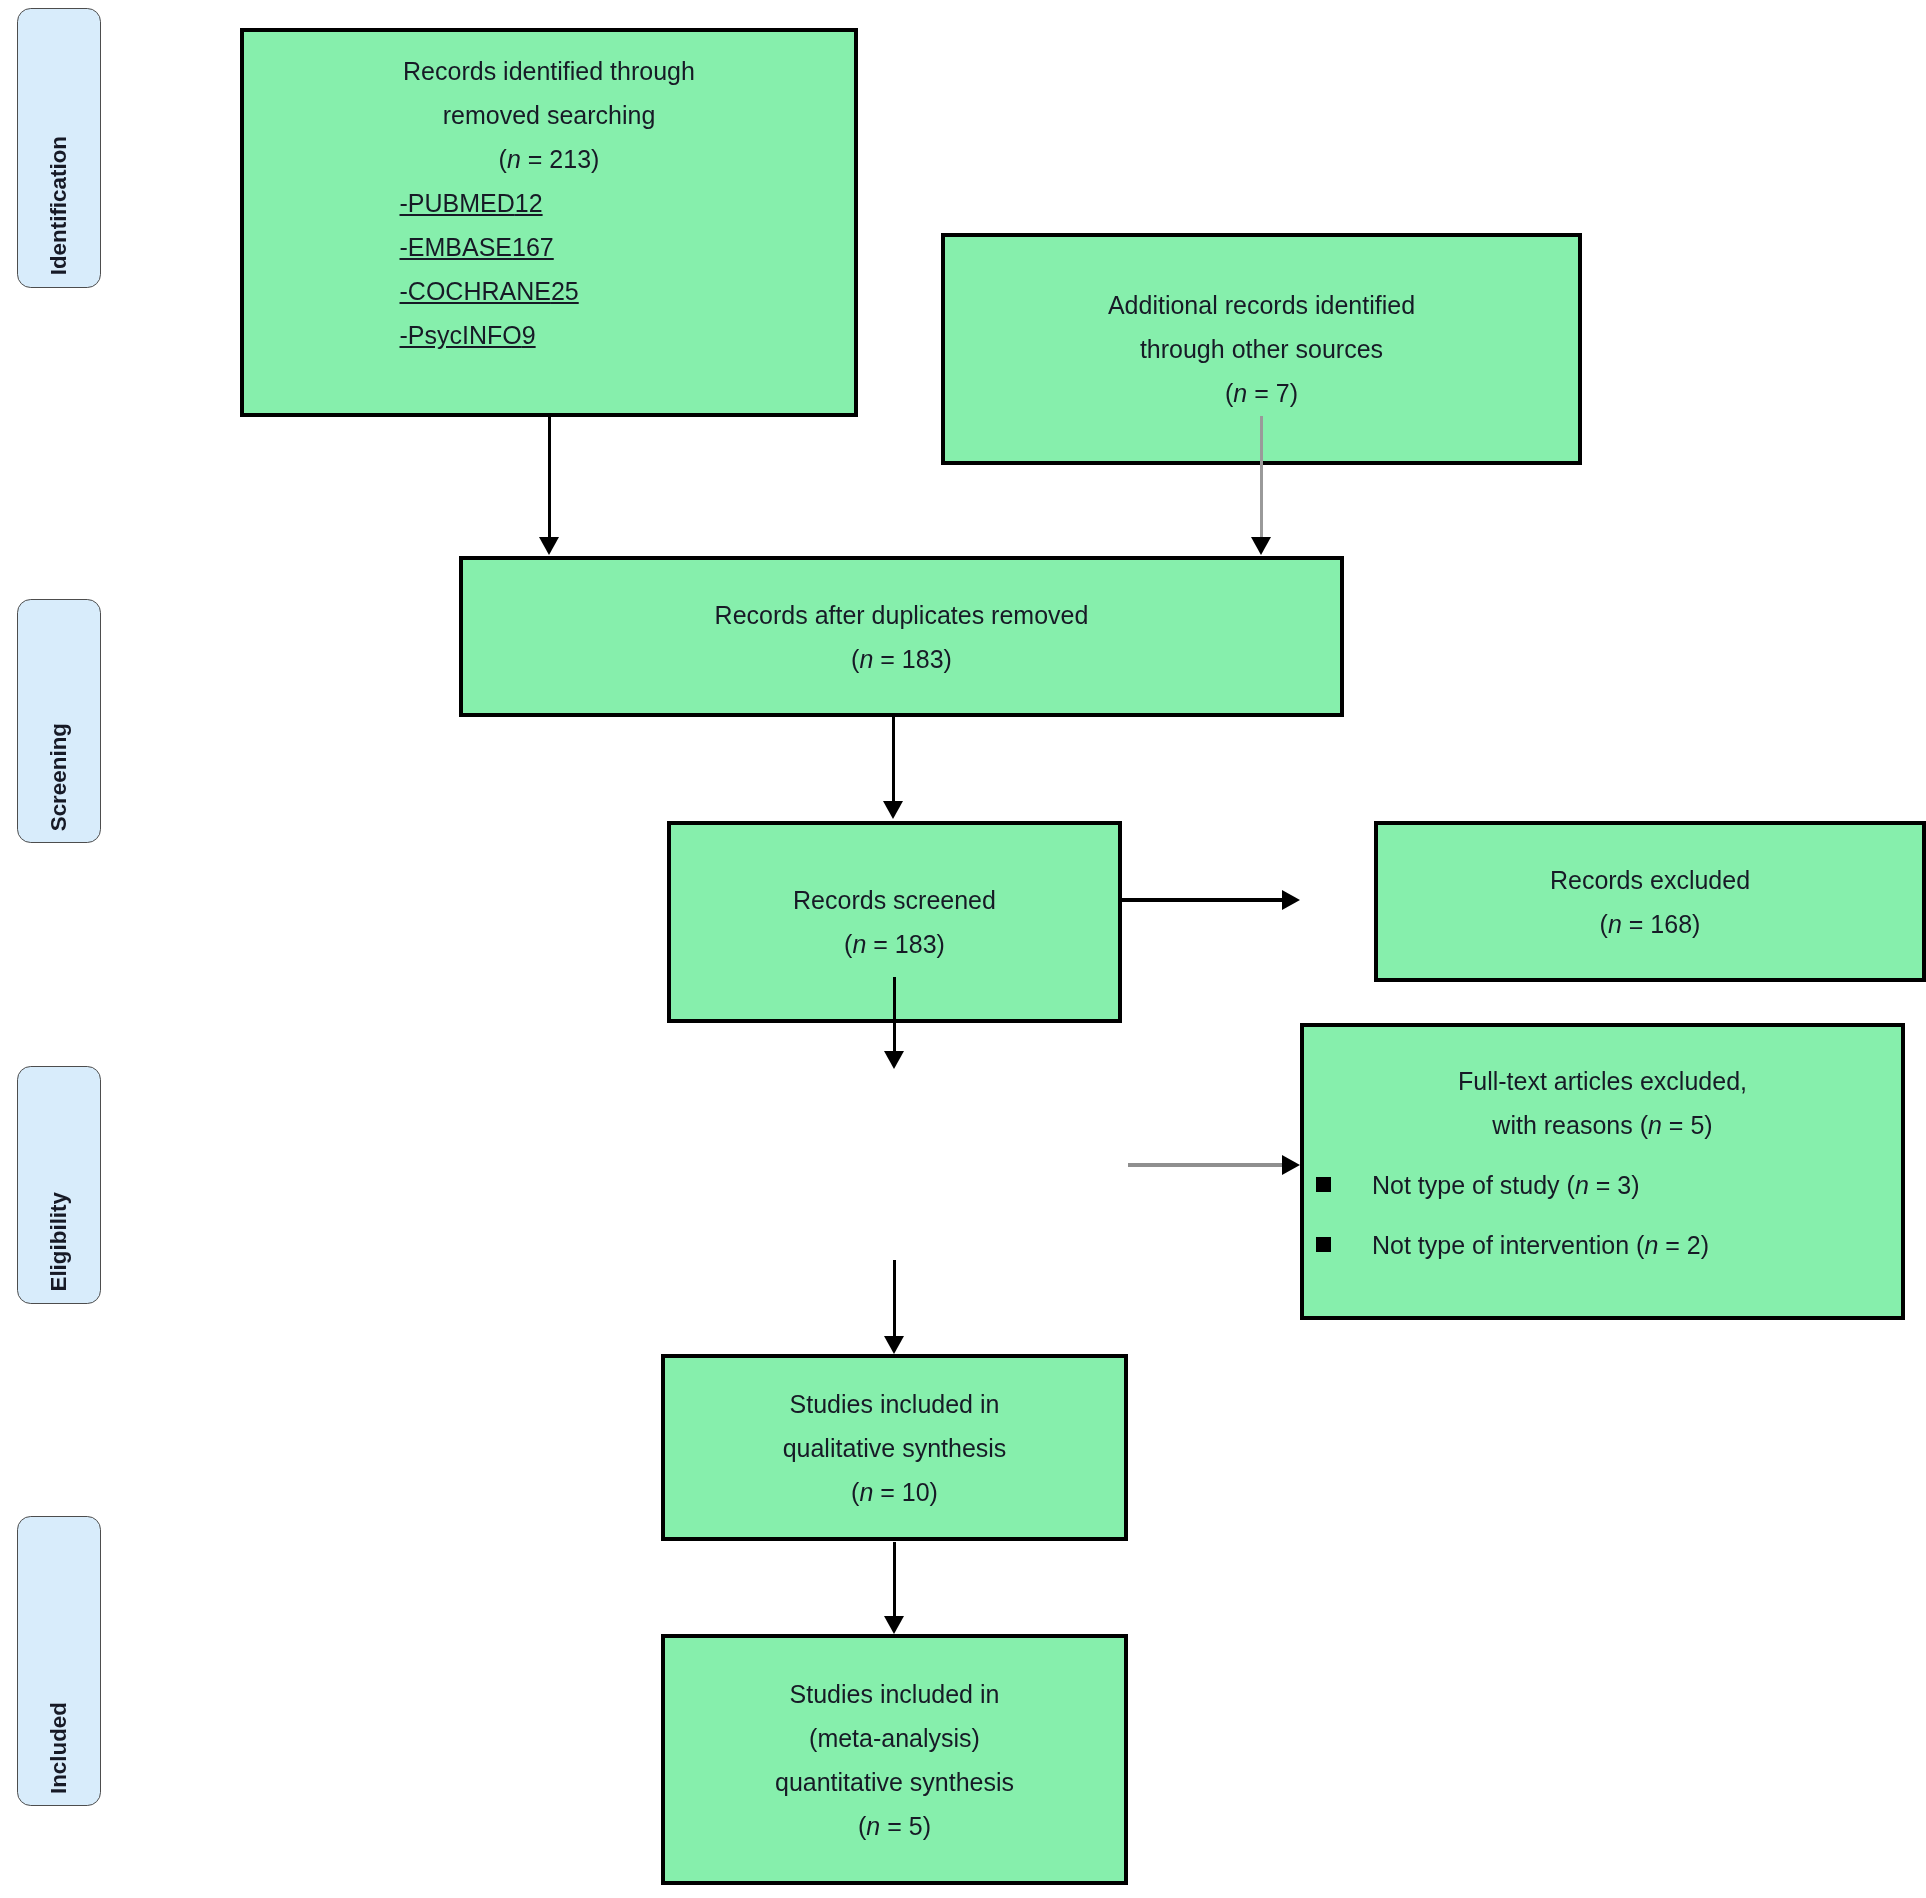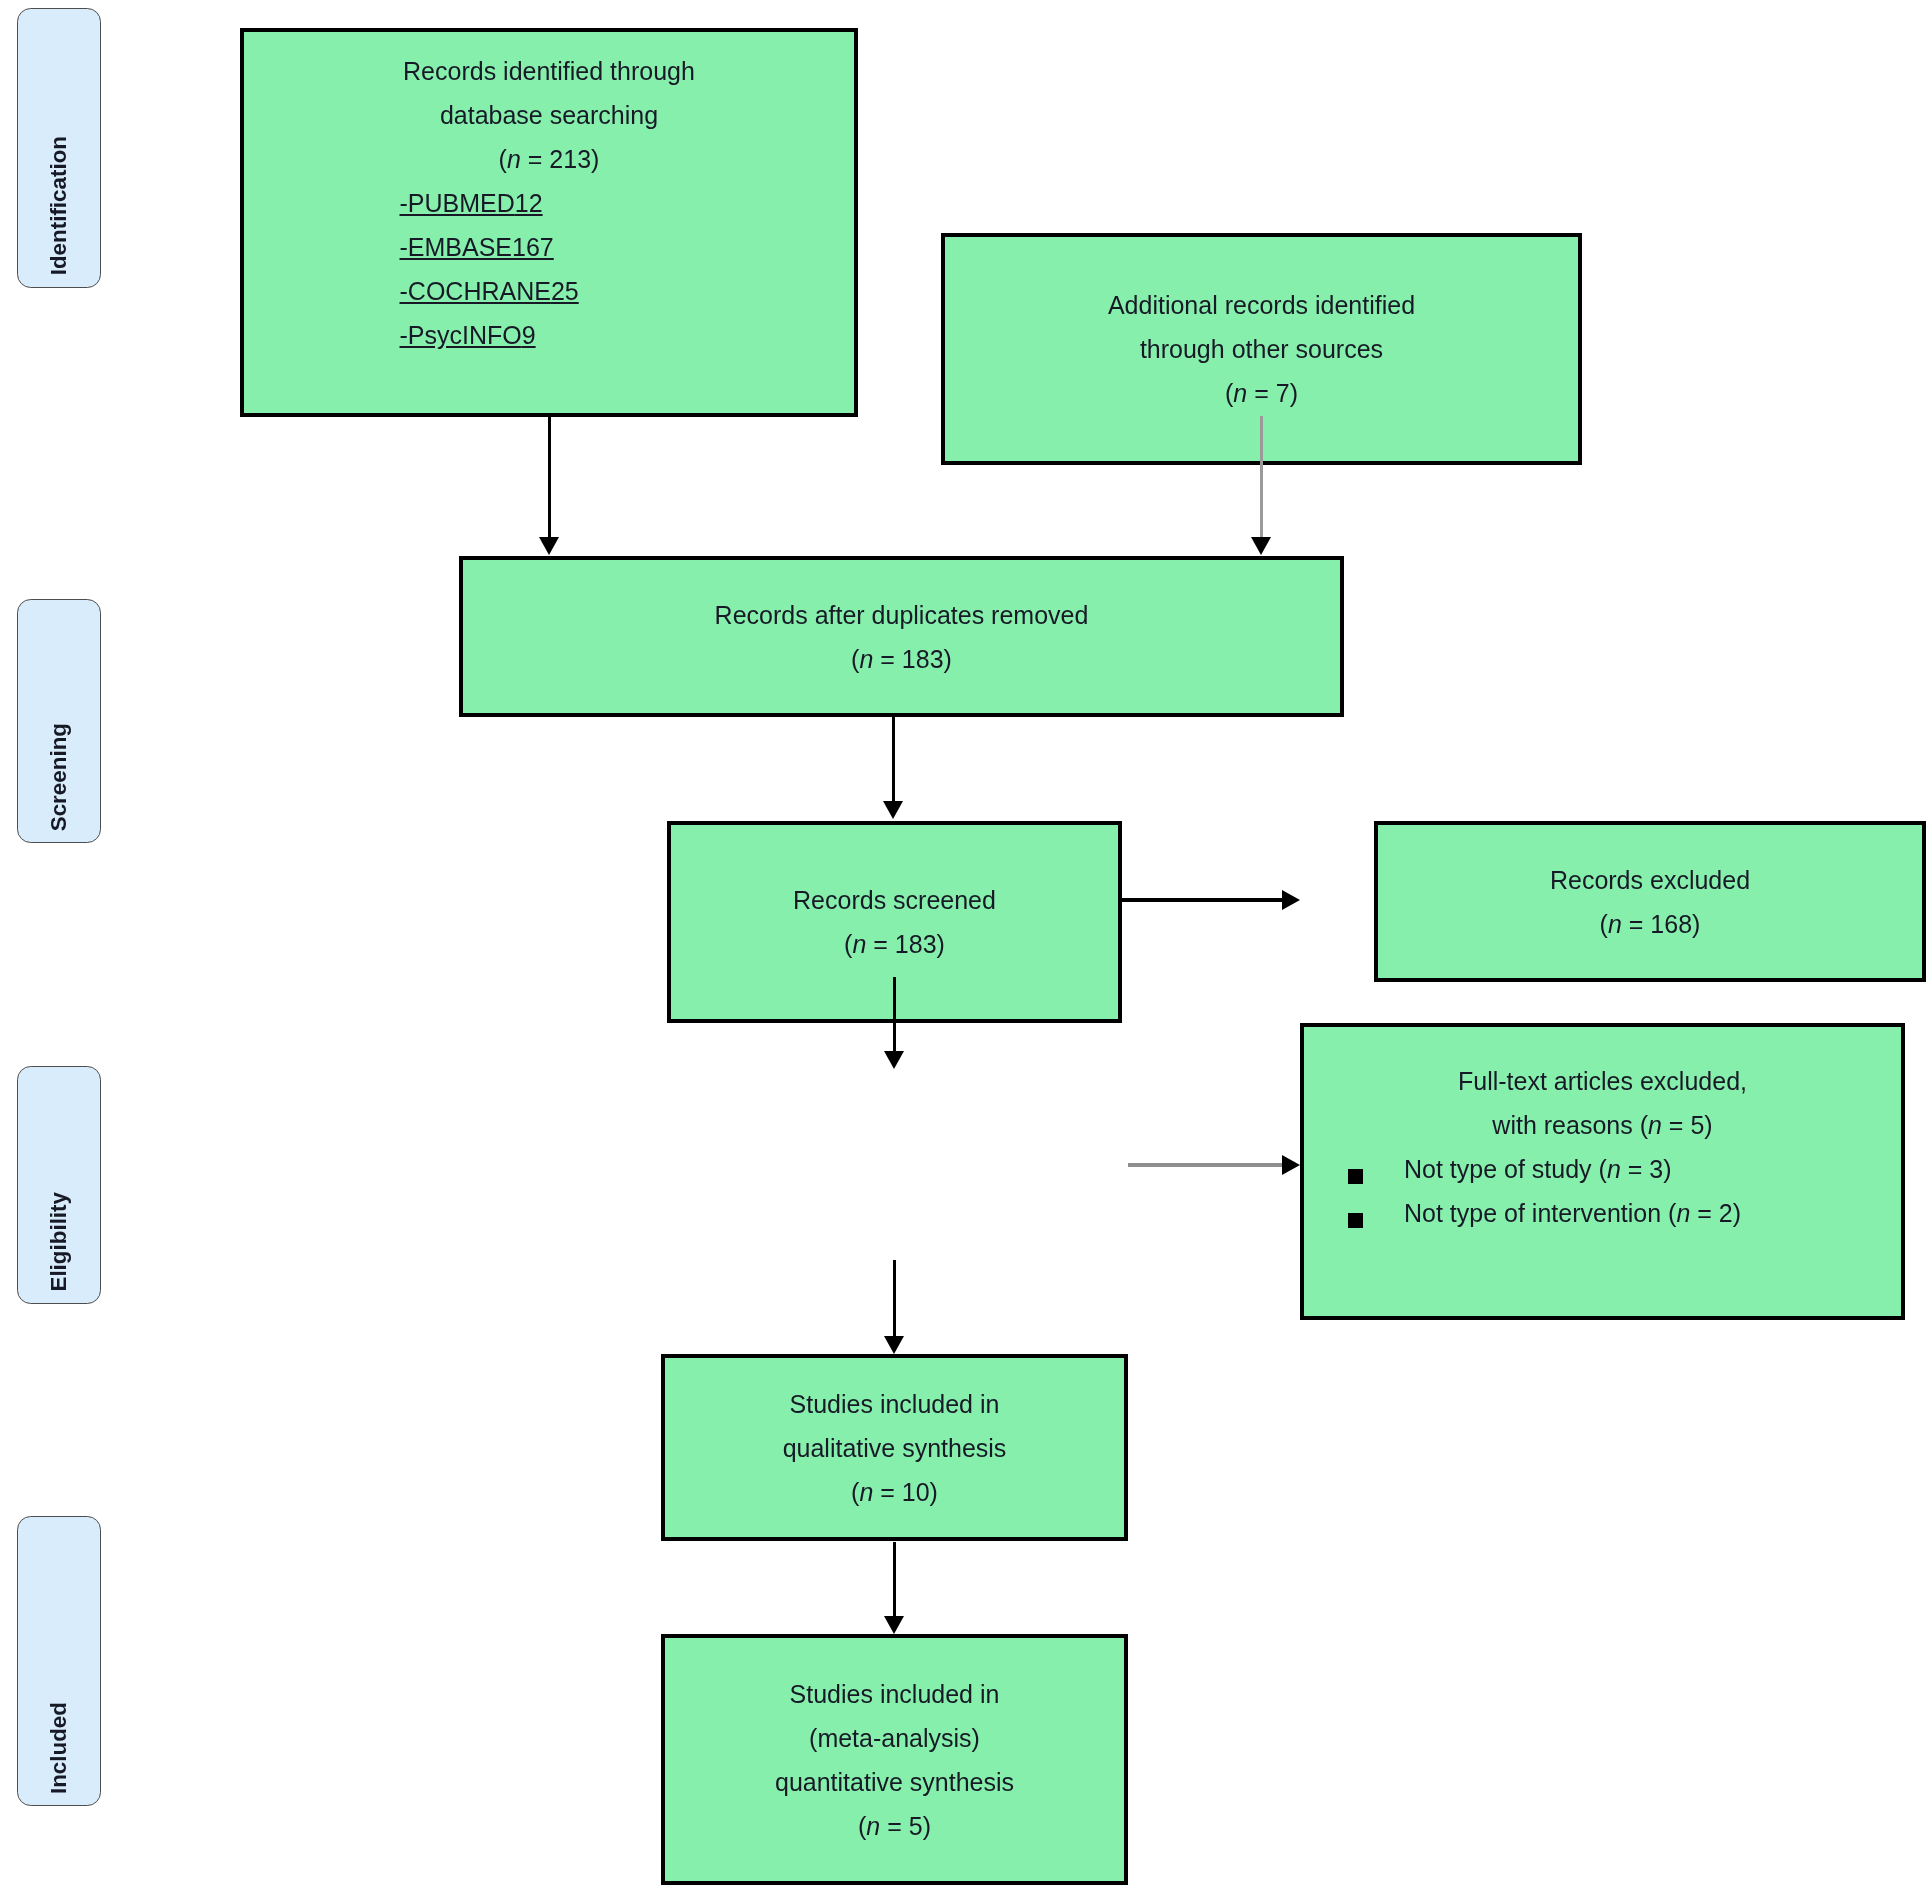--- a/index.html
+++ b/index.html
@@ -14,21 +14,21 @@
     font-size:25px; line-height:44px; text-align:center;
   }
   .bx .ln { white-space:nowrap; }
   i { font-style:italic; }
   
   .bx-identified { justify-content:flex-start; padding-top:17.4px; }
   .db-list { width:299px; margin:0 auto; }
   .db-row { display:flex; justify-content:flex-start; text-align:left;text-decoration:underline; }
   
   .bx-ftexcl { justify-content:flex-start; padding-top:32px; }
-  .bullet-row { display:flex; text-align:left; padding-left:44px; margin-top:0;align-items:center; }
+  .bullet-row { display:flex; text-align:left; padding-left:12px; margin-top:16px; }
   .bullet-sq { width:15px; height:15px; background:#000; margin-top:14.3px; margin-right:41px; flex:0 0 auto; }
   
   .pill {
     position:absolute; box-sizing:border-box; left:17.4px; width:84px;
     border:1.9px solid #4d4d4d; border-radius:13.7px;
     display:flex; flex-direction:column; align-items:center; justify-content:flex-end;
     padding-bottom:11.2px;
   }
   .pill span {
     writing-mode:vertical-rl; transform:rotate(180deg);
@@ -57,21 +57,21 @@
   </div>
   <div class="pill" style="top:1066px;height:238px;background:#d8ecfb;">
     <span>Eligibility</span>
   </div>
   <div class="pill" style="top:1516px;height:290px;background:#d8ecfb;">
     <span>Included</span>
   </div>
 
   <div class="bx bx-identified" style="left:240px;top:28px;width:618px;height:389px;">
     <div class="ln">Records identified through</div>
-    <div class="ln">database searching</div>
+    <div class="ln">removed searching</div>
     <div class="ln">(<i>n</i>&nbsp;=&nbsp;213)</div>
     <div class="db-list">
       <div class="db-row">
         <span>-PUBMED</span>
         <span>12</span>
       </div>
       <div class="db-row">
         <span>-EMBASE</span>
         <span>167</span>
       </div>

